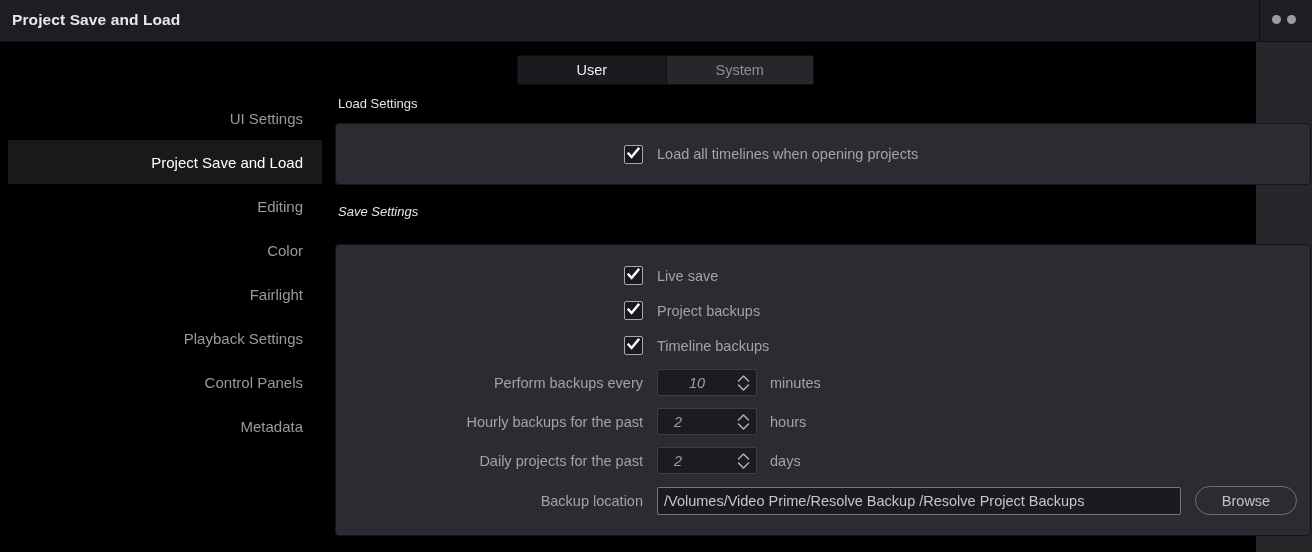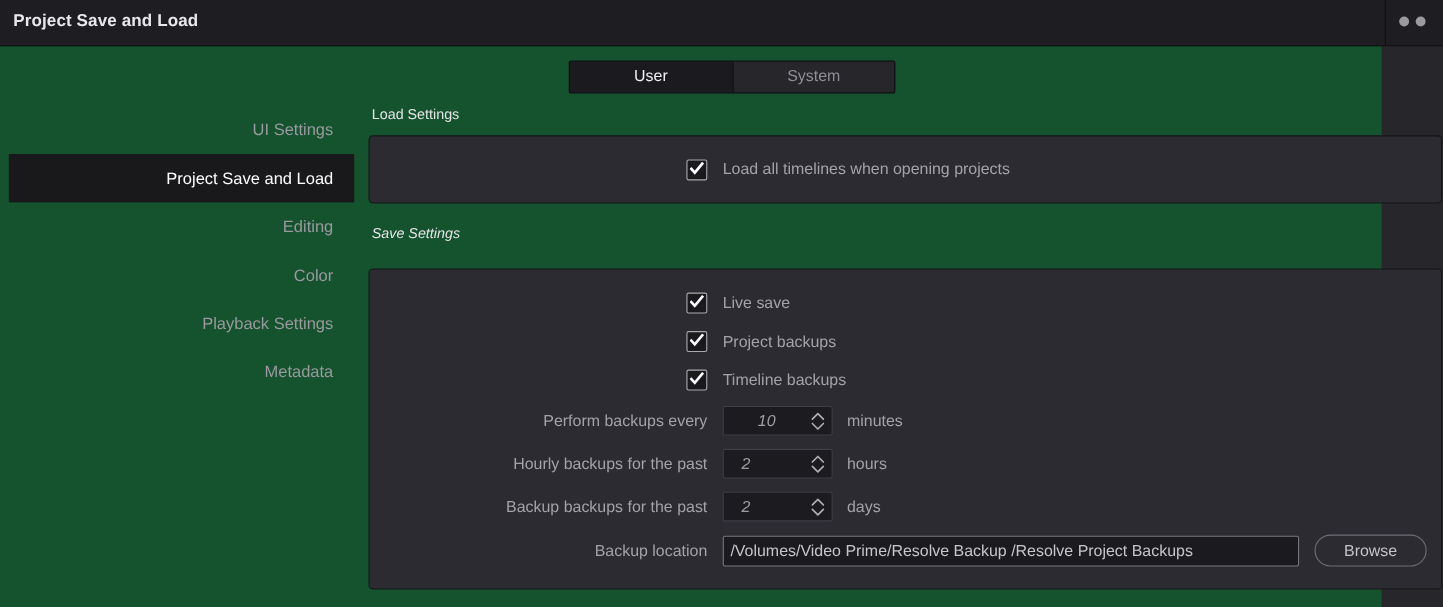--- a/index.html
+++ b/index.html
@@ -12,21 +12,21 @@
     height: 552px;
     overflow: hidden;
     font-family: "Liberation Sans", sans-serif;
     color: #b9b9bd;
     -webkit-font-smoothing: antialiased;
   }
   .app {
     position: relative;
     width: 1256px;
     height: 552px;
-    background: #14532d;
+    background: #000000;
   }
 
   
   .titlebar {
     position: absolute;
     left: 0; top: 0;
     width: 1312px;
     height: 42px;
     background: #1e1e22;
     border-bottom: 1px solid #121214;
@@ -287,21 +287,23 @@
   <div class="tabbar">
     <div class="tab active">User</div>
     <div class="tab">System</div>
   </div>
 
   <div class="sidebar">
     <div class="sidebar-item">UI Settings</div>
     <div class="sidebar-item selected">Project Save and Load</div>
     <div class="sidebar-item">Editing</div>
     <div class="sidebar-item">Color</div>
+    <div class="sidebar-item">Fairlight</div>
     <div class="sidebar-item">Playback Settings</div>
+    <div class="sidebar-item">Control Panels</div>
     <div class="sidebar-item">Metadata</div>
   </div>
 
   <div class="content">
 
     <div class="section-title">Load Settings</div>
     <div class="panel load">
       <div class="row" style="height:auto;width:100%;">
         <div class="row-check">
           <div class="check-row-inline">
@@ -374,21 +376,21 @@
             <svg width="15" height="20" viewBox="0 0 15 20">
               <path d="M2.5 8 L7.5 3 L12.5 8" fill="none" stroke="#b0b0b6" stroke-width="1.5" stroke-linecap="round" stroke-linejoin="round"></path>
               <path d="M2.5 12 L7.5 17 L12.5 12" fill="none" stroke="#b0b0b6" stroke-width="1.5" stroke-linecap="round" stroke-linejoin="round"></path>
             </svg>
           </span>
         </div>
         <span class="unit-label">hours</span>
       </div>
 
       <div class="row" style="height:39px;">
-        <div class="row-label">Backup backups for the past</div>
+        <div class="row-label">Daily projects for the past</div>
         <div class="spinner">
           <span class="spinner-value" style="text-align:left;padding-left:16px;">2</span>
           <span class="spinner-arrows">
             <svg width="15" height="20" viewBox="0 0 15 20">
               <path d="M2.5 8 L7.5 3 L12.5 8" fill="none" stroke="#b0b0b6" stroke-width="1.5" stroke-linecap="round" stroke-linejoin="round"></path>
               <path d="M2.5 12 L7.5 17 L12.5 12" fill="none" stroke="#b0b0b6" stroke-width="1.5" stroke-linecap="round" stroke-linejoin="round"></path>
             </svg>
           </span>
         </div>
         <span class="unit-label">days</span>

